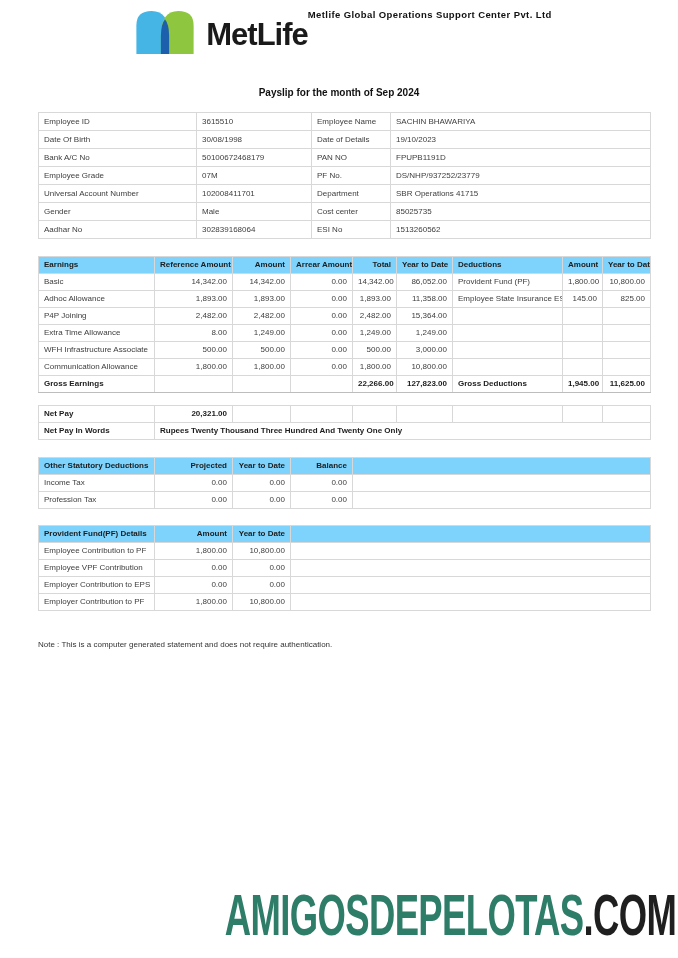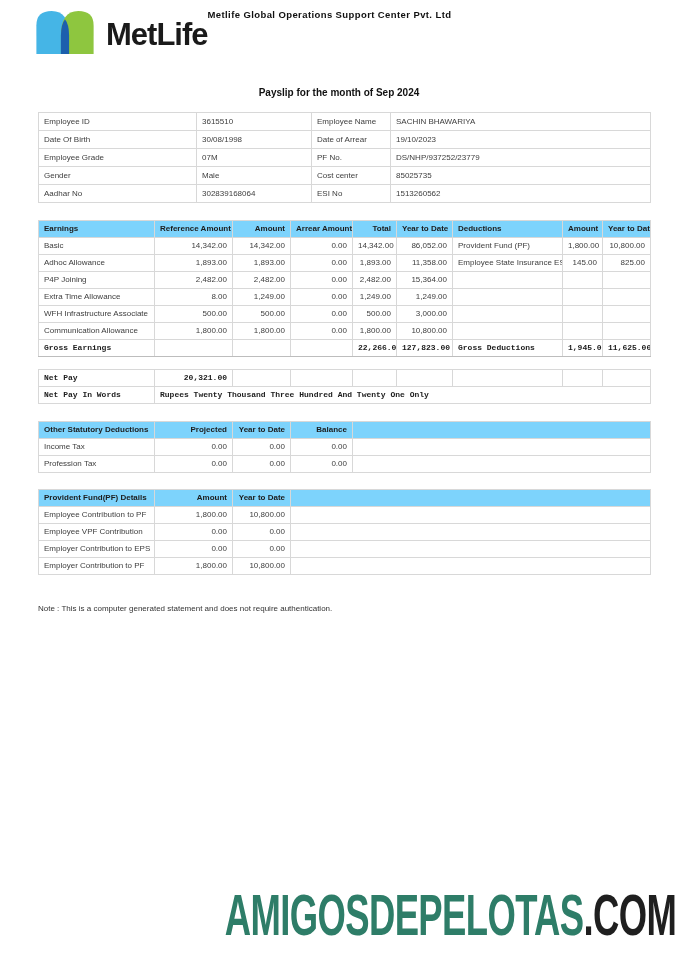--- a/index.html
+++ b/index.html
@@ -1,33 +1,33 @@
 <!DOCTYPE html>
 <html><head>
 <meta charset="utf-8">
 <style>
   html,body{margin:0;padding:0;}
   body{
     width:678px;height:958px;background:#ffffff;position:relative;
     font-family:"Liberation Sans", sans-serif;color:#3d3d3d;overflow:hidden;
   }
-  .hdr{display:flex;justify-content:flex-start;align-items:flex-start;padding:9px 26px 0 34px;}
+  .hdr{display:flex;justify-content:center;align-items:flex-start;padding:9px 26px 0 34px;}
   .brand{display:flex;align-items:center;gap:10px;}
   .brandname{font-size:31px;font-weight:bold;color:#1a1a1a;letter-spacing:-1px;}
   .company{font-size:9.5px;font-weight:bold;color:#111;letter-spacing:.4px;margin-top:0;}
   .title{text-align:center;font-size:10px;font-weight:bold;color:#111;margin-top:27px;}
   table.t{border-collapse:collapse;table-layout:fixed;width:612px;margin:0 0 0 38px;}
   table.t td{
     border:1px solid #d8d8d8;font-size:8px;line-height:10px;
     padding:3px 5px;overflow:hidden;white-space:nowrap;vertical-align:middle;
   }
   table.info{margin-top:14px;}
   table.info td{padding:3.5px 5px;}
   .num{text-align:right;}
-  .b{font-weight:bold;color:#1c1c1c;font-family:Liberation Mono, monospace;}
+  .b{font-weight:bold;color:#1c1c1c;}
   tr.th td{background:#7dd3fc;font-weight:bold;color:#1c1c1c;}
   table.earn{margin-top:17px;}
   tr.gross td{border-top:1px solid #bdbdbd;border-bottom:1px solid #bdbdbd;}
   table.net{margin-top:12px;}
   table.stat{margin-top:17px;}
   table.pf{margin-top:16px;}
   .note{margin:29px 0 16px 38px;font-size:8px;color:#333;}
   .wm{
     position:absolute;right:2px;bottom:10px;white-space:nowrap;
     font-weight:bold;font-size:57px;letter-spacing:-1px;
@@ -67,28 +67,40 @@
     <tbody>
         <tr>
       <td>Employee ID</td>
       <td>3615510</td>
       <td>Employee Name</td>
       <td>SACHIN BHAWARIYA</td>
     </tr>
     <tr>
       <td>Date Of Birth</td>
       <td>30/08/1998</td>
-      <td>Date of Arrear</td>
+      <td>Date of Details</td>
       <td>19/10/2023</td>
+    </tr>
+    <tr>
+      <td>Bank A/C No</td>
+      <td>50100672468179</td>
+      <td>PAN NO</td>
+      <td>FPUPB1191D</td>
     </tr>
     <tr>
       <td>Employee Grade</td>
       <td>07M</td>
       <td>PF No.</td>
       <td>DS/NHP/937252/23779</td>
+    </tr>
+    <tr>
+      <td>Universal Account Number</td>
+      <td>102008411701</td>
+      <td>Department</td>
+      <td>SBR Operations 41715</td>
     </tr>
     <tr>
       <td>Gender</td>
       <td>Male</td>
       <td>Cost center</td>
       <td>85025735</td>
     </tr>
     <tr>
       <td>Aadhar No</td>
       <td>302839168064</td>

